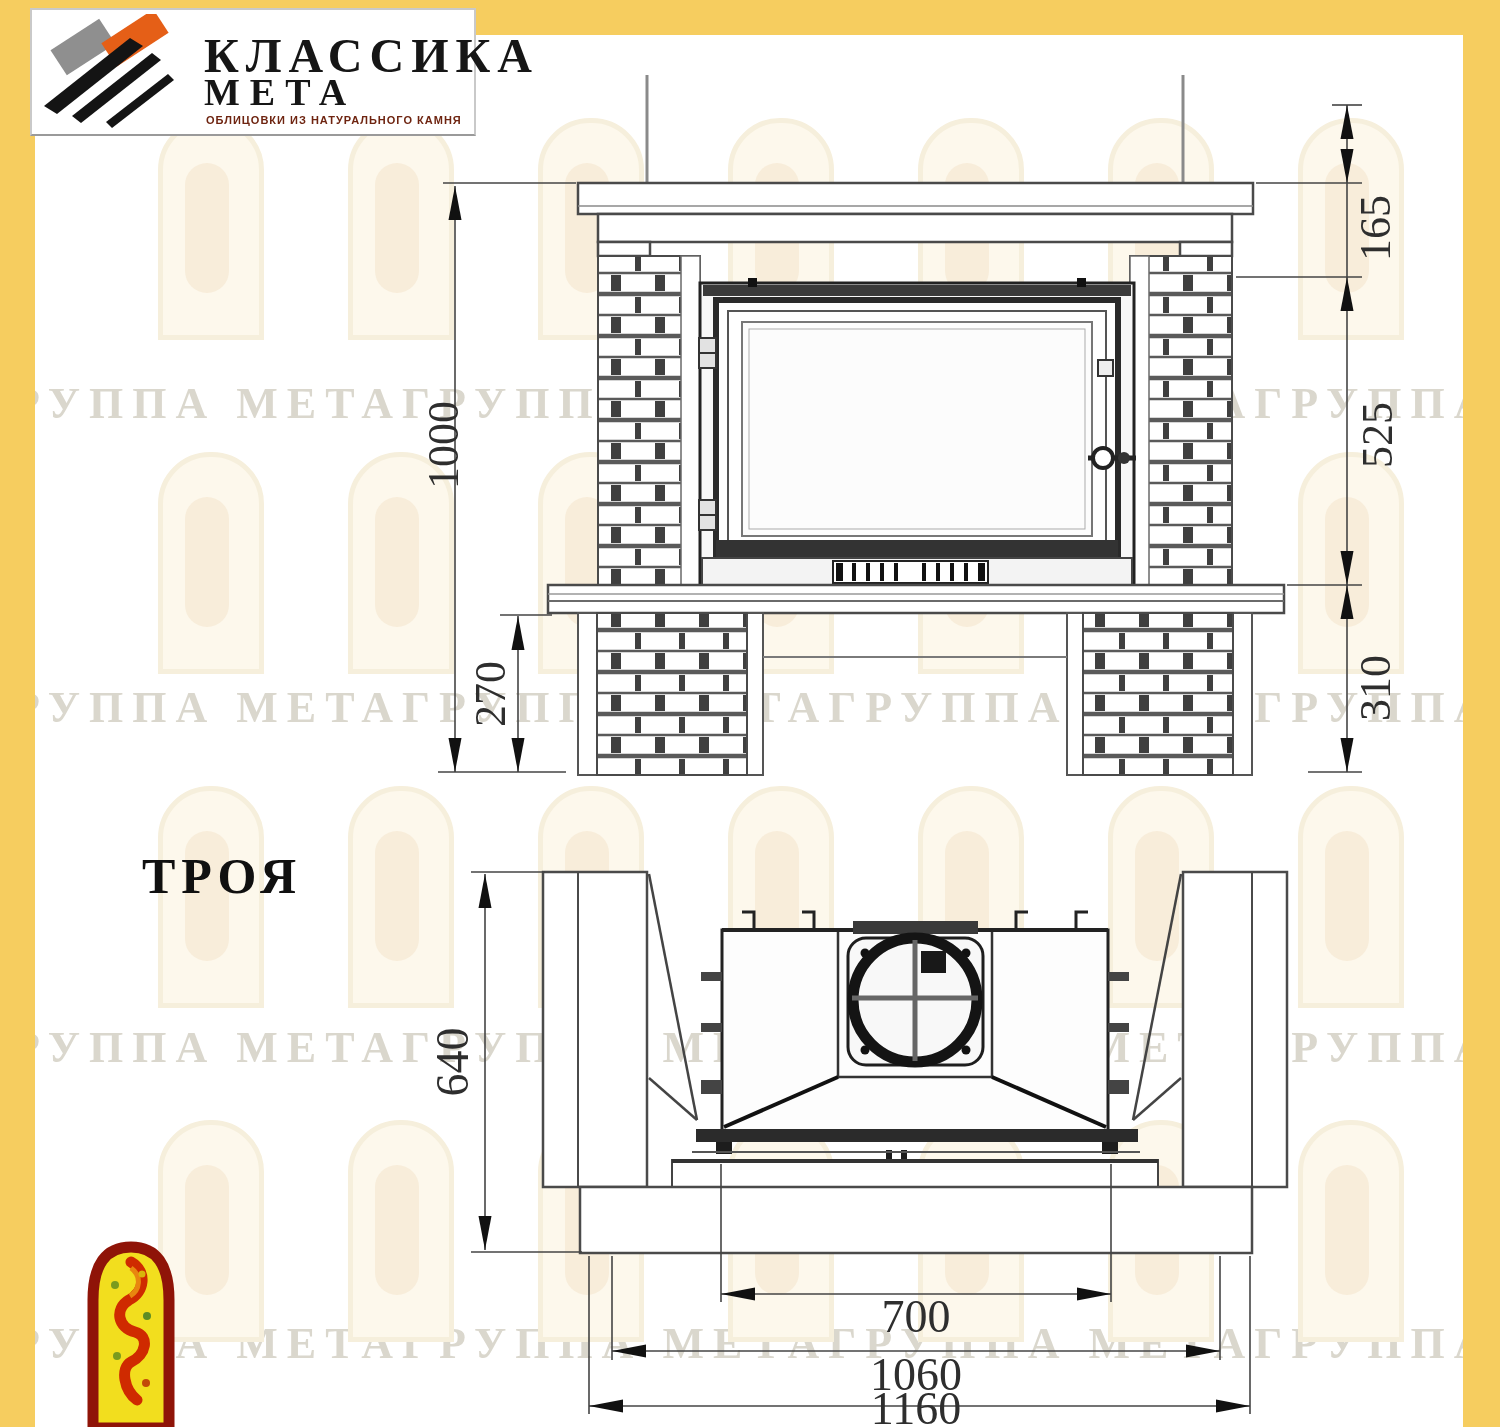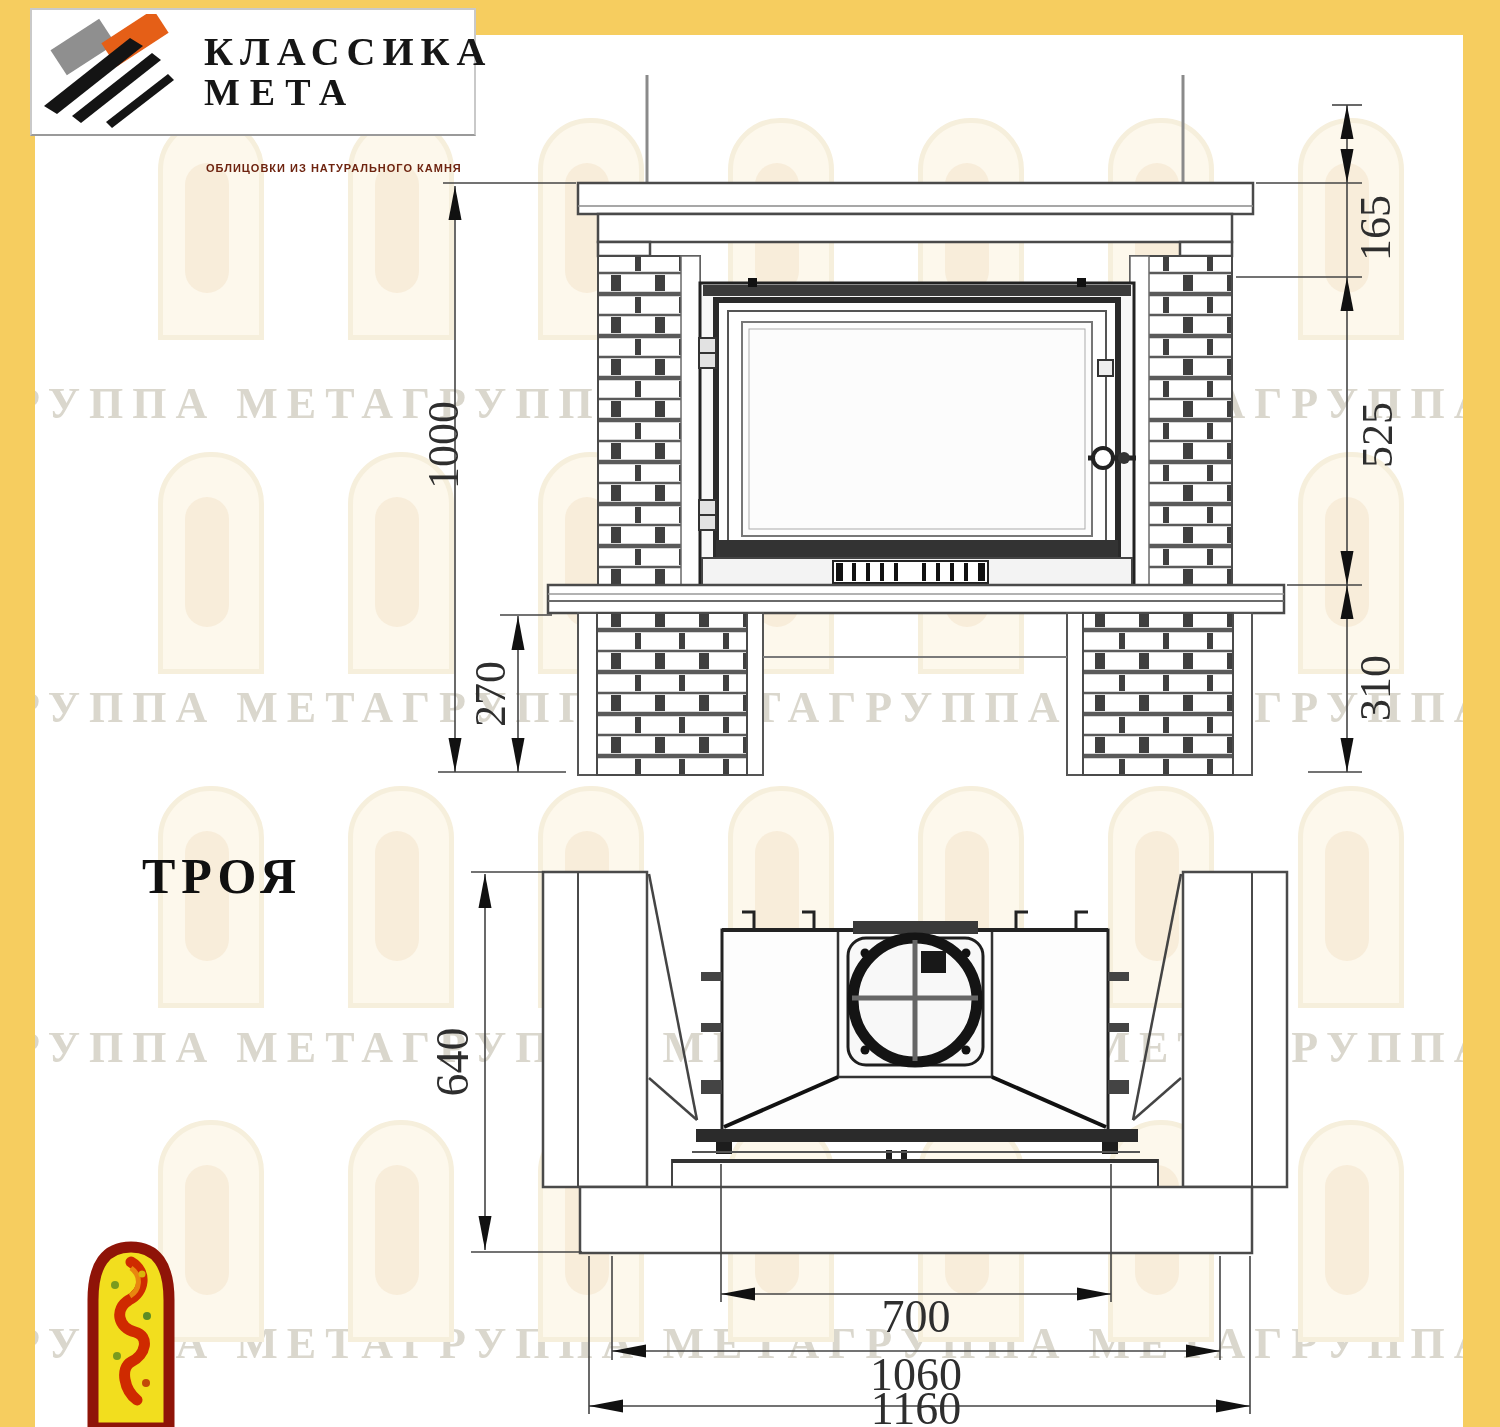--- a/index.html
+++ b/index.html
@@ -17,25 +17,25 @@
   .arch::after{content:"";position:absolute;left:22px;top:40px;width:44px;height:130px;
         background:#f8edda;border-radius:22px;}
   .wm-text{position:absolute;left:-24px;width:1560px;white-space:nowrap;overflow:hidden;
         font-family:"Liberation Serif",serif;font-weight:bold;font-size:44px;letter-spacing:9px;
         color:rgba(168,159,136,0.42);}
   
   .logo-box{position:absolute;left:30px;top:8px;width:442px;height:124px;background:#ffffff;
         border:2px solid #c9c9c9;border-bottom-color:#9a9a9a;z-index:45;}
   .logo-graphic{position:absolute;left:10px;top:4px;}
   .logo-line1{position:absolute;left:172px;top:18px;font-family:"Liberation Serif",serif;
-        font-weight:bold;font-size:40px;letter-spacing:7px;color:#161616;}
+        font-weight:bold;font-size:48px;letter-spacing:7px;color:#161616;}
   .logo-line2{position:absolute;left:172px;top:60px;font-family:"Liberation Serif",serif;
         font-weight:bold;font-size:38px;letter-spacing:10px;color:#161616;}
   .logo-sub{position:absolute;left:174px;top:104px;font-family:"Liberation Sans",sans-serif;
-        font-weight:bold;font-size:11px;letter-spacing:1px;color:#6e2410;margin-top:48px;}
+        font-weight:bold;font-size:11px;letter-spacing:1px;color:#6e2410;}
   
   .model-title{position:absolute;left:142px;top:847px;font-family:"Liberation Serif",serif;
         font-weight:bold;font-size:50px;letter-spacing:6px;color:#101010;z-index:30;}
   .drawing{position:absolute;left:0;top:0;z-index:20;}
   .emblem{position:absolute;left:84px;top:1238px;z-index:30;}
 </style>
 </head>
 <body>
 
 <div class="canvas">

